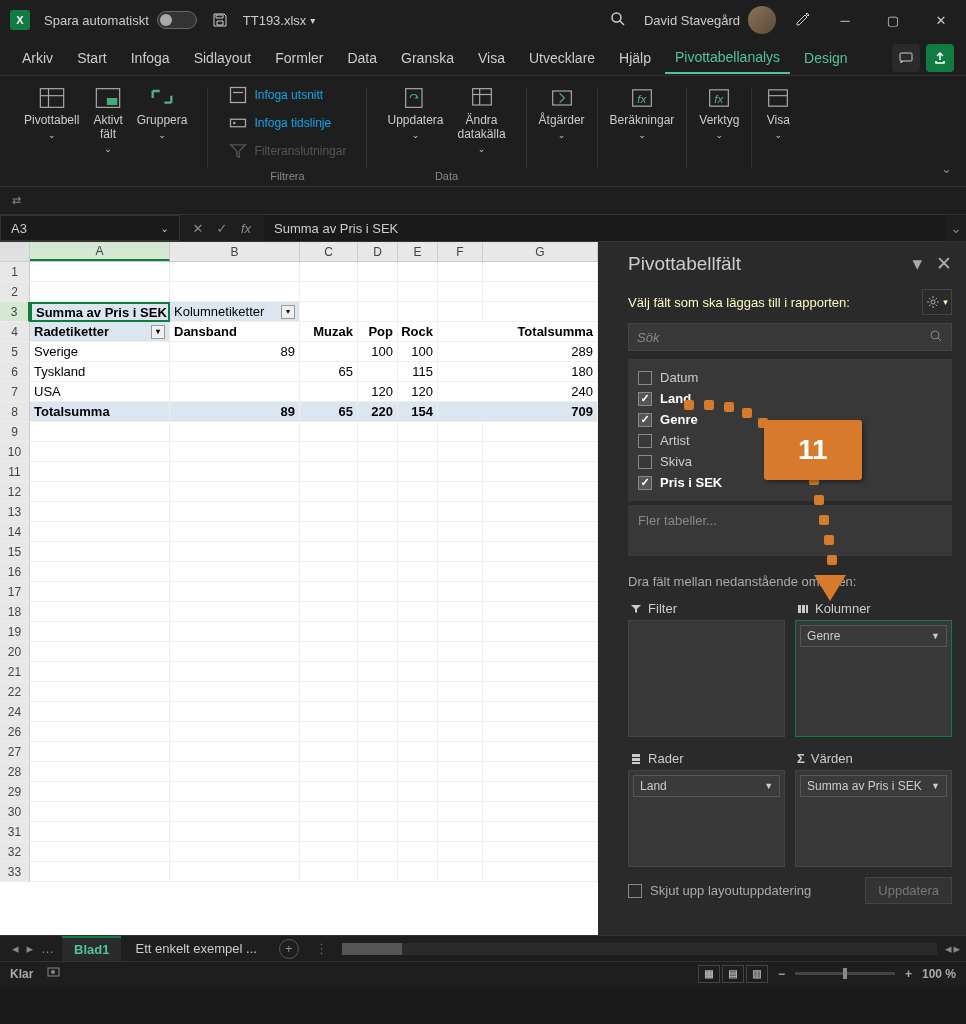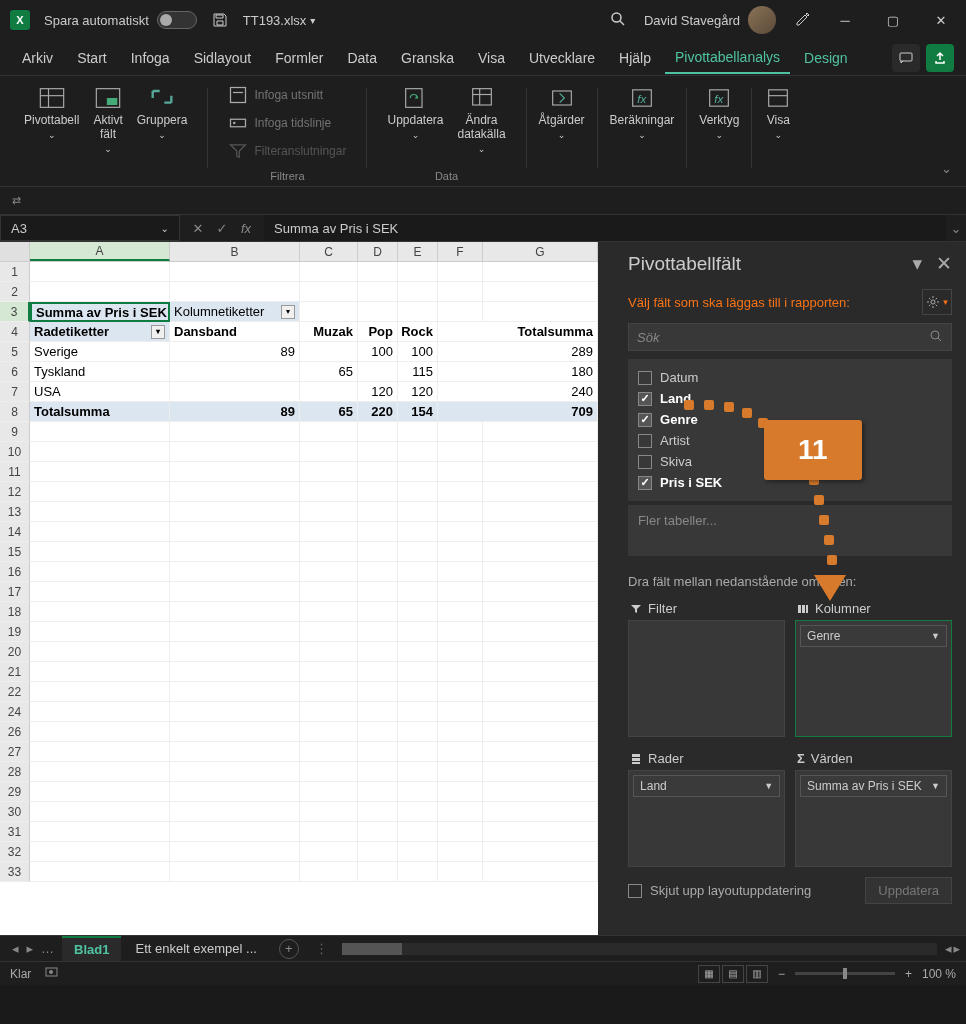--- a/index.html
+++ b/index.html
@@ -29,21 +29,21 @@
 
 
 .ribbon { display: flex; background: #1e1e1e; height: 110px; padding: 6px 10px 0; gap: 2px; position: relative; }
 .rgroup { display: flex; flex-direction: column; align-items: center; padding: 0 8px; }
 .rgroup-label { font-size: 11px; color: #888; margin-top: auto; padding-bottom: 4px; }
 .rbig { display: flex; flex-direction: column; align-items: center; gap: 3px; padding: 4px 6px; cursor: pointer; color: #ccc; font-size: 12px; text-align: center; }
 .rbig svg { width: 28px; height: 24px; }
 .ricon { width: 20px; height: 20px; }
 .rrow { display: flex; gap: 2px; }
 .rcol { display: flex; flex-direction: column; gap: 2px; }
-.ritem { display: flex; align-items: center; gap: 6px; padding: 3px 6px; color: #737373; font-size: 12px; cursor: pointer; }
+.ritem { display: flex; align-items: center; gap: 6px; padding: 3px 6px; color: #0ea5e9; font-size: 12px; cursor: pointer; }
 .ritem.disabled { color: #555; }
 .sep { width: 1px; background: #333; margin: 6px 4px; height: 80px; }
 .ribbon-collapse { position: absolute; right: 14px; bottom: 10px; color: #888; cursor: pointer; }
 .ribbon-extra { height: 28px; background: #1e1e1e; border-top: 1px solid #333; display: flex; align-items: center; padding: 0 12px; }
 
 
 .formula-bar { display: flex; align-items: center; height: 28px; background: #1e1e1e; border-top: 1px solid #333; border-bottom: 1px solid #333; }
 .namebox { width: 180px; height: 100%; background: #1a1a1a; border: 1px solid #333; color: #ccc; padding: 0 10px; display: flex; align-items: center; justify-content: space-between; }
 .fx-btns { display: flex; gap: 4px; padding: 0 8px; color: #888; }
 .fx-btns span { width: 20px; text-align: center; cursor: pointer; }
@@ -68,21 +68,21 @@
 .cell.b { font-weight: bold; }
 .cell.pivot-h { background: #dce6f1; }
 .cell.selected { border: 2px solid #107c41; }
 .dropdown-btn { width: 14px; height: 14px; border: 1px solid #999; background: #f0f0f0; display: inline-flex; align-items: center; justify-content: center; font-size: 8px; margin-left: auto; }
 .vscroll { width: 17px; background: #2a2a2a; }
 
 
 .pivot-panel { width: 370px; background: #2a2a2a; display: flex; flex-direction: column; padding: 10px 14px; color: #ccc; }
 .panel-title { font-size: 19px; font-weight: normal; display: flex; align-items: center; }
 .panel-title-btns { margin-left: auto; display: flex; gap: 14px; color: #aaa; }
-.panel-sub { font-size: 13px; color: #f97316; margin: 14px 0 8px; display: flex; align-items: center; }
+.panel-sub { font-size: 13px; color: #fef9c3; margin: 14px 0 8px; display: flex; align-items: center; }
 .panel-gear { margin-left: auto; width: 30px; height: 26px; border: 1px solid #444; display: flex; align-items: center; justify-content: center; gap: 3px; }
 .search-box { background: #383838; border: 1px solid #444; height: 28px; display: flex; align-items: center; padding: 0 8px; color: #888; font-style: italic; margin-bottom: 8px; text-align: center; }
 .search-box span:last-child { margin-left: auto; }
 .field-list { background: #383838; padding: 8px 10px; margin-bottom: 4px; }
 .field-item { display: flex; align-items: center; gap: 8px; padding: 3px 0; font-size: 13px; }
 .field-item.checked { font-weight: bold; color: white; }
 .checkbox { width: 14px; height: 14px; border: 1px solid #888; display: flex; align-items: center; justify-content: center; font-size: 11px; color: white; }
 .checkbox.on { background: #555; }
 .more-tables { color: #888; font-size: 13px; padding: 10px 0 20px; cursor: pointer; }
 .drag-label { font-size: 13px; color: #aaa; margin: 14px 0 8px; }
@@ -104,21 +104,21 @@
 
 .sheet-bar { display: flex; align-items: center; height: 26px; background: #1e1e1e; border-top: 1px solid #333; padding: 0 6px; gap: 2px; }
 .sheet-nav { display: flex; gap: 8px; color: #888; padding: 0 6px; }
 .sheet-tab { padding: 4px 12px; font-size: 13px; color: #ccc; cursor: pointer; }
 .sheet-tab.active { background: #2a2a2a; color: #4fc3a1; font-weight: bold; border-top: 2px solid #107c41; }
 .sheet-add { width: 20px; height: 20px; border: 1px solid #555; border-radius: 50%; display: flex; align-items: center; justify-content: center; color: #888; margin: 0 8px; }
 .hscroll-track { flex: 1; height: 12px; background: #2a2a2a; margin: 0 6px; position: relative; }
 .hscroll-thumb { position: absolute; left: 0; width: 60px; height: 100%; background: #555; }
 
 
-.status-bar { display: flex; align-items: center; height: 24px; background: #1e1e1e; border-top: 1px solid #333; padding: 0 10px; font-size: 12px; color: #aaa; gap: 14px; }
+.status-bar { display: flex; align-items: center; height: 24px; background: #1e1e1e; border-top: 1px solid #333; padding: 0 10px; font-size: 12px; color: #aaa; gap: 14px; font-weight: bold; }
 .status-right { margin-left: auto; display: flex; align-items: center; gap: 10px; }
 .view-btns { display: flex; gap: 2px; }
 .view-btn { width: 22px; height: 18px; border: 1px solid #444; display: flex; align-items: center; justify-content: center; font-size: 10px; }
 .zoom-slider { width: 100px; height: 3px; background: #444; position: relative; }
 .zoom-slider::after { content: ""; position: absolute; left: 48px; top: -4px; width: 4px; height: 11px; background: #888; }
 
 svg { fill: currentColor; }
 </style>
 </head>
 <body>

